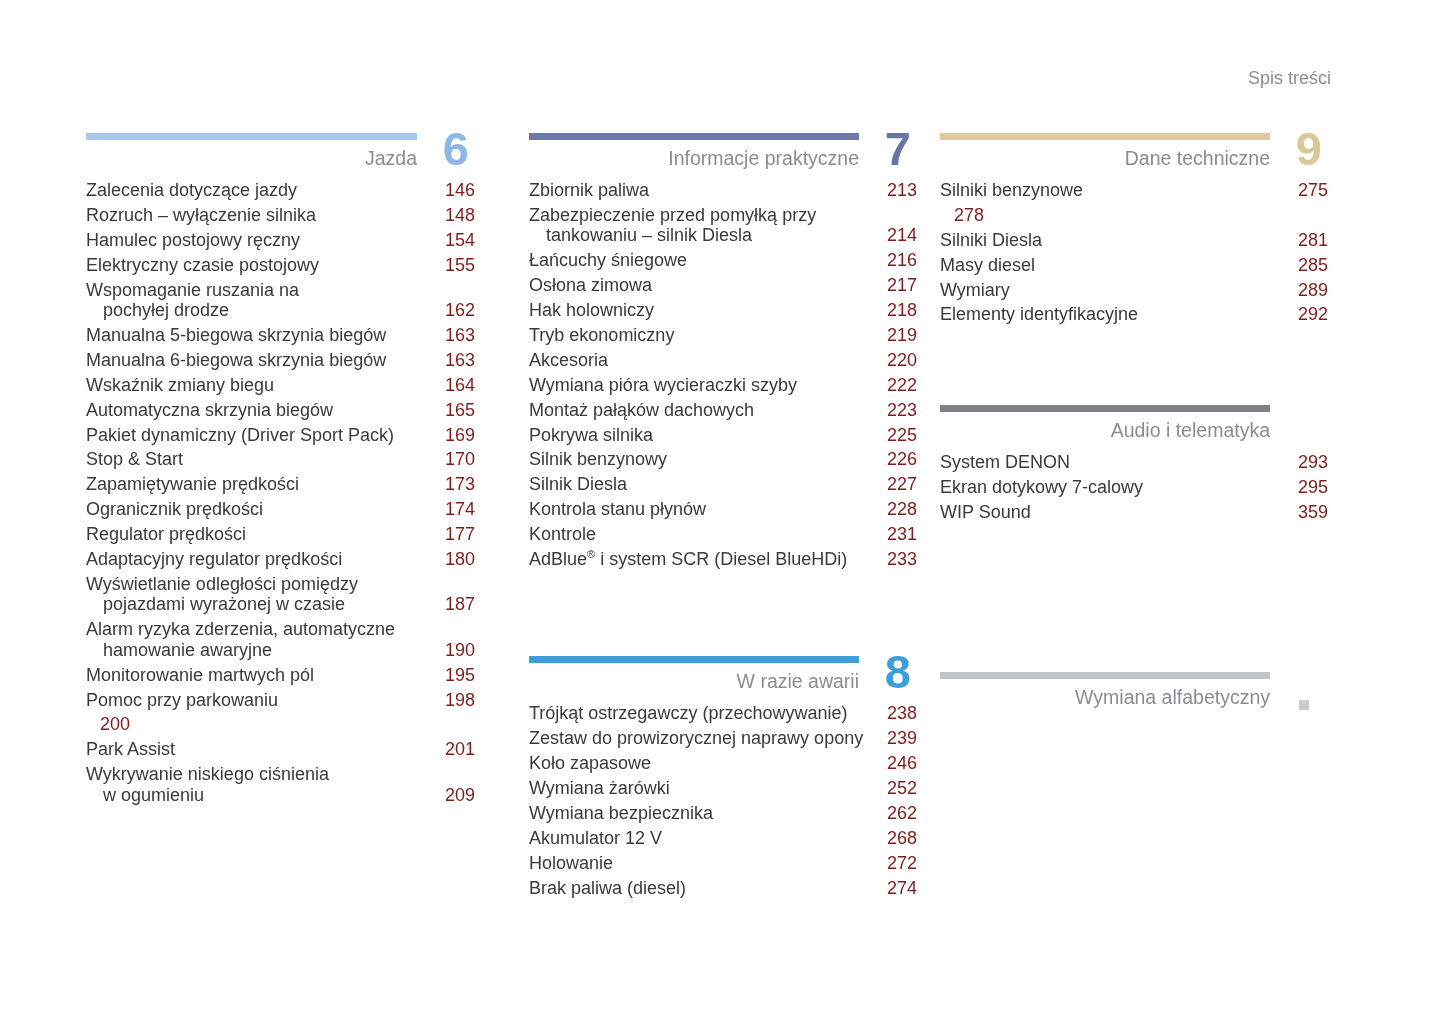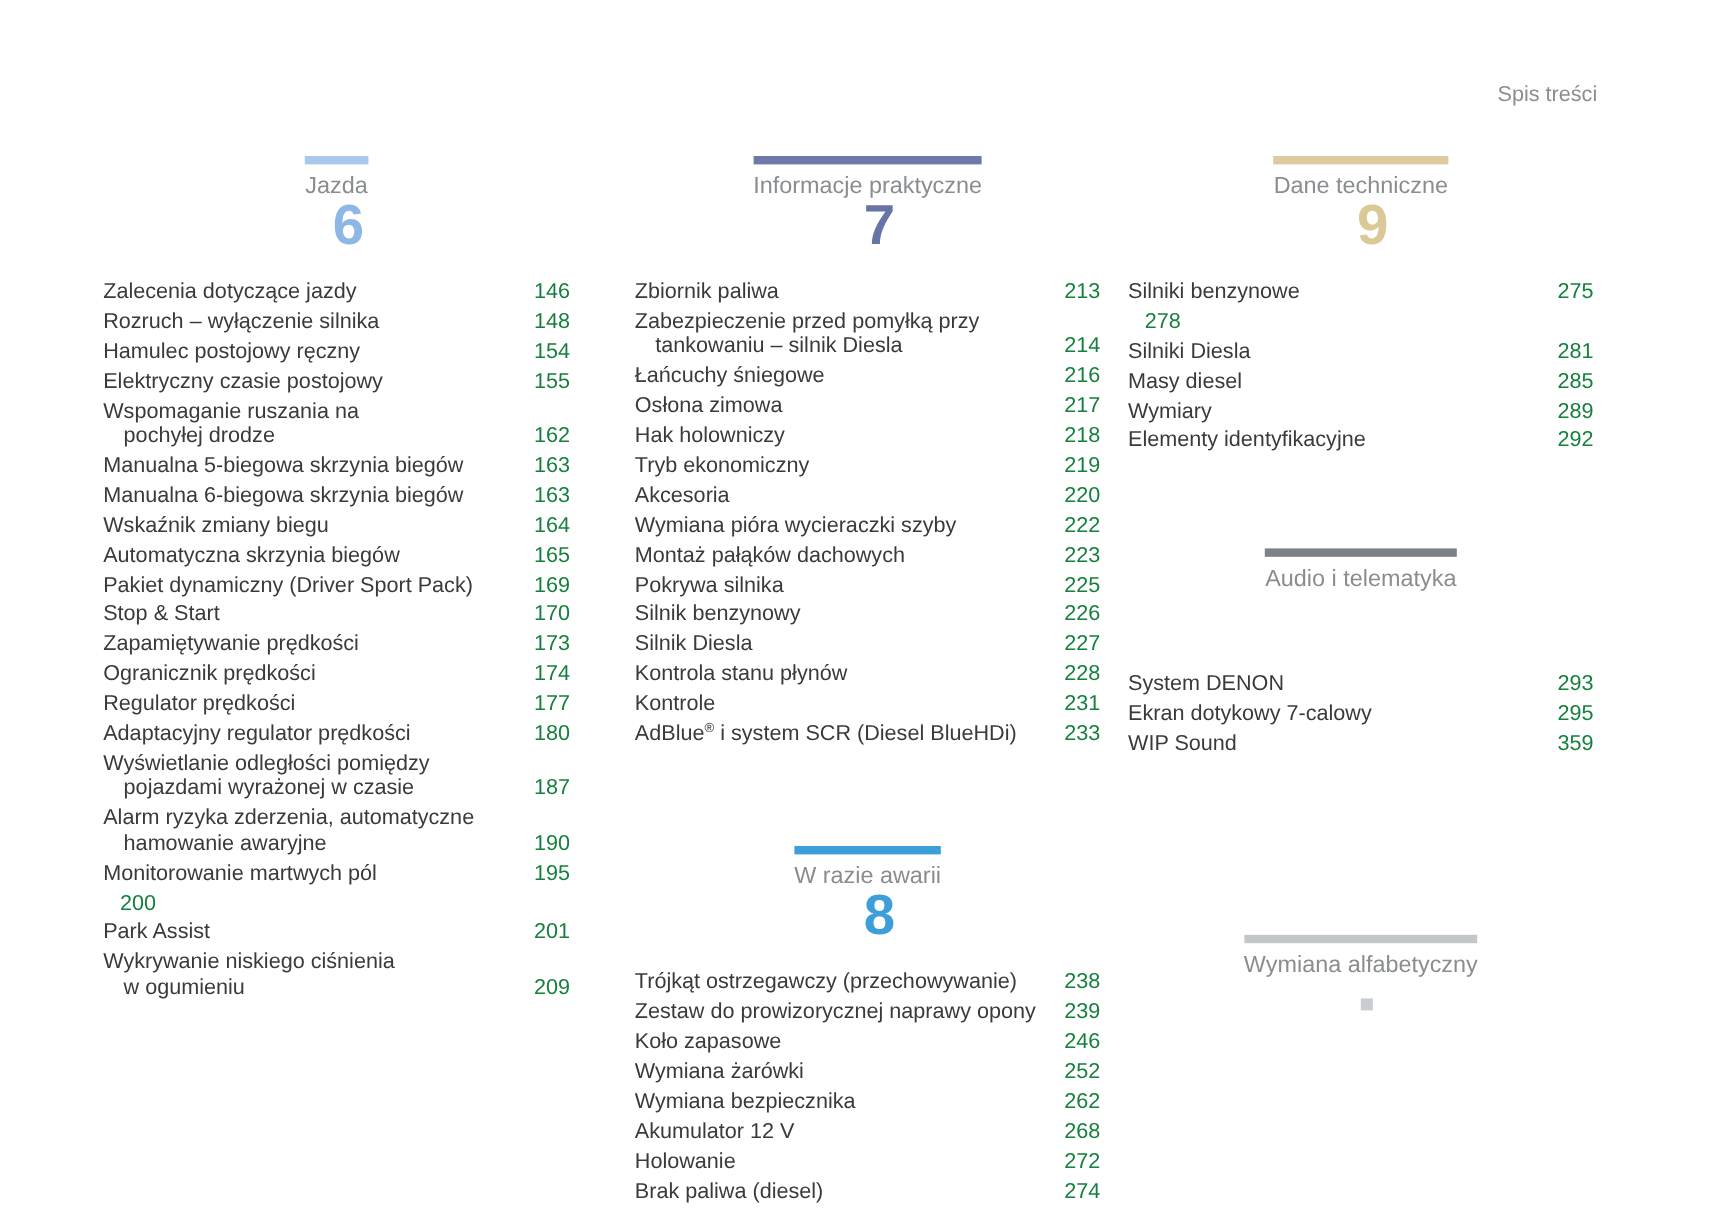--- a/index.html
+++ b/index.html
@@ -22,21 +22,21 @@
   .col{position:absolute;top:130px;}
   .col1{left:86px;width:389px;}
   .col2{left:513px;width:388px;margin-left:16px;}
   .col3{left:940px;width:388px;}
 
   .toc-section{display:block;}
   #sec-awaria{margin-top:84px;}
   #sec-audio{margin-top:80px;}
   #sec-indeks{margin-top:150px;}
 
-  .section-header{display:flex;align-items:center;flex-direction:column;}
+  .section-header{display:flex;align-items:flex-end;}
   .header-main{flex:1;min-width:0;}
   .bar{height:7px;}
   .section-title{
     margin-top:5px;
     font-size:19.5px;
     line-height:26px;
     color:#8a8d90;
     text-align:right;
     white-space:nowrap;
   }
@@ -71,21 +71,21 @@
     white-space:pre-wrap;
     padding-left:17px;
     text-indent:-17px;
   }
   .item-label sup{font-size:11px;line-height:0;}
   .item-page{
     flex:0 0 44px;
     text-align:right;
     font-size:18px;
     line-height:20.5px;
-    color:#15803d;
+    color:#7f1d1d;
   }
 </style>
 </head>
 <body>
 
 <main class="page">
   <div class="page-title">Spis treści</div>
   <div class="col col1">
       <section class="toc-section" id="sec-jazda">
         <div class="section-header">
@@ -165,20 +165,24 @@
           <div class="item">
             <span class="item-label">Alarm ryzyka zderzenia, automatyczne
 hamowanie awaryjne</span>
             <span class="item-page">190</span>
           </div>
           <div class="item">
             <span class="item-label">Monitorowanie martwych pól</span>
             <span class="item-page">195</span>
           </div>
           <div class="item">
+            <span class="item-label">Pomoc przy parkowaniu</span>
+            <span class="item-page">198</span>
+          </div>
+          <div class="item">
             <span class="item-page">200</span>
           </div>
           <div class="item">
             <span class="item-label">Park Assist</span>
             <span class="item-page">201</span>
           </div>
           <div class="item">
             <span class="item-label">Wykrywanie niskiego ciśnienia
 w ogumieniu</span>
             <span class="item-page">209</span>

